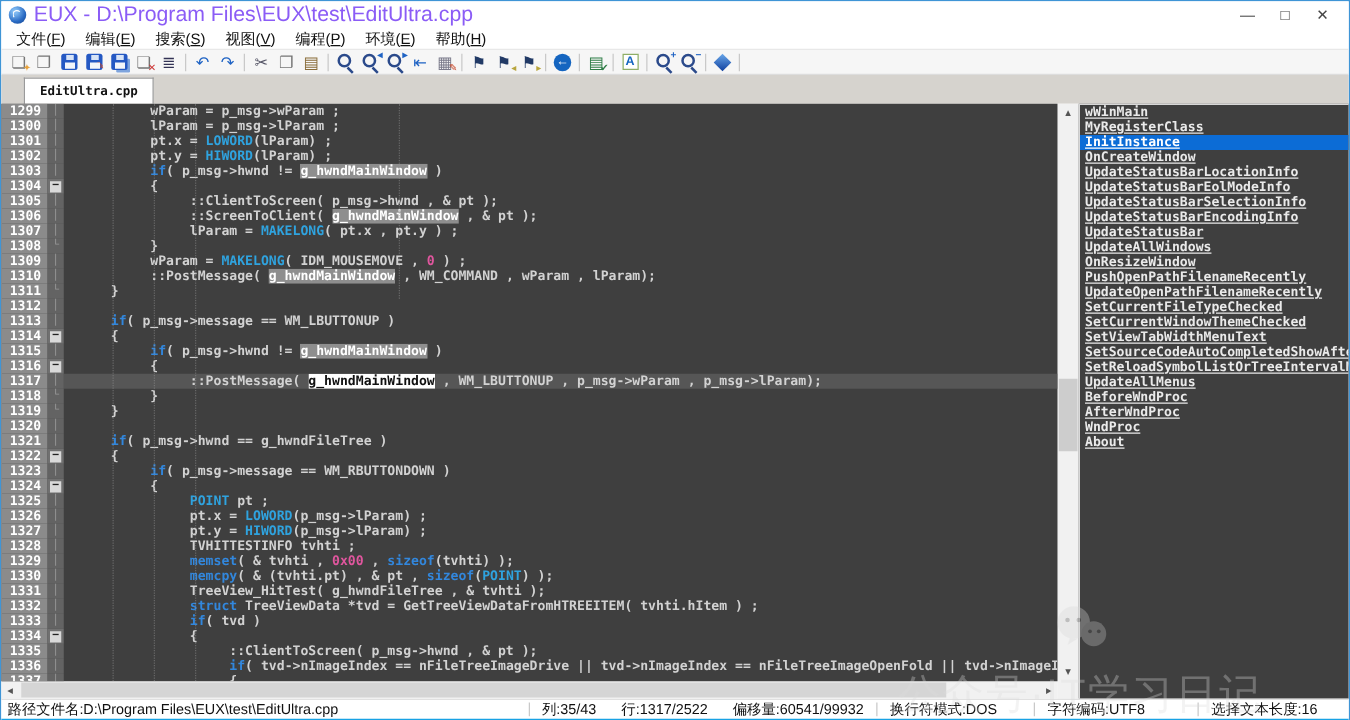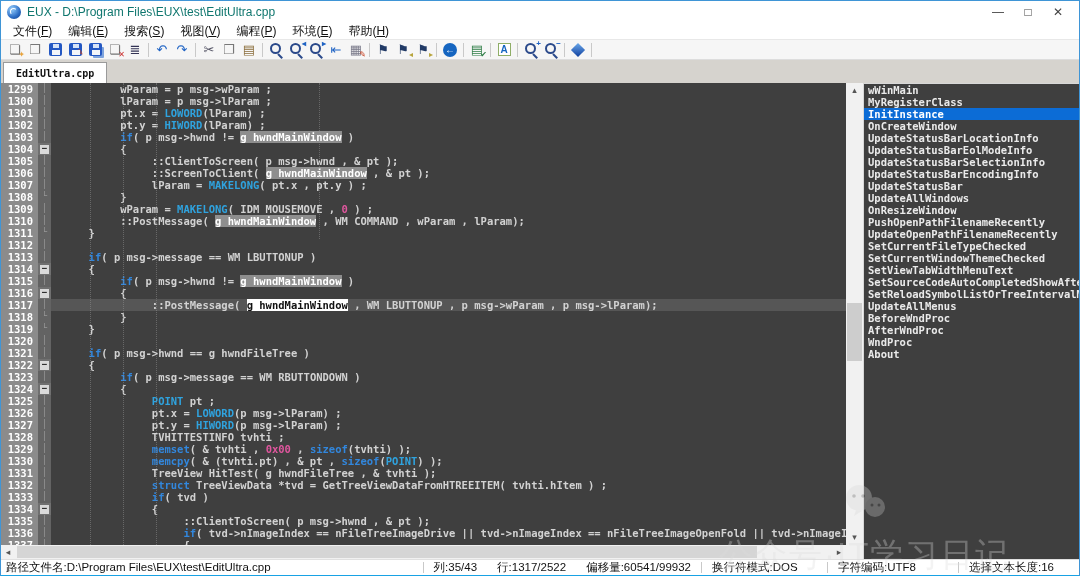--- a/index.html
+++ b/index.html
@@ -6,21 +6,21 @@
   *{box-sizing:border-box;}
   .window{
     width:1080px;height:576px;position:relative;overflow:hidden;
     border-left:1px solid #3f95d6;border-right:1px solid #3f95d6;border-top:1px solid #3f95d6;
     background:#fff;font-family:"Liberation Sans",sans-serif;display:flex;flex-direction:column;
   }
   
   .titlebar{height:22px;background:#fff;display:flex;align-items:center;padding:0 6px;flex:none;}
   .appicon{width:14px;height:14px;border-radius:50%;background:radial-gradient(circle at 35% 30%,#7db8f0 15%,#2a6bc4 60%,#123f86);margin-right:6px;position:relative;flex:none;}
   .appicon::after{content:"";position:absolute;left:3px;top:3px;width:5px;height:5px;border-radius:50%;border:1.5px solid #fff;border-color:#fff transparent transparent #fff;}
-  .wtitle{font-size:12px;color:#0f766e;flex:1;white-space:nowrap;overflow:hidden;}
+  .wtitle{font-size:17px;color:#8b5cf6;flex:1;white-space:nowrap;overflow:hidden;}
   .wbtn{width:30px;text-align:center;color:#444;font-size:12px;line-height:22px;cursor:default;}
   
   .menubar{height:17px;background:#fff;display:flex;align-items:center;padding-left:4px;border-bottom:1px solid #e8e8e8;flex:none;}
   .mi{font-size:12px;color:#111;padding:0 8px;white-space:nowrap;}
   .mi u{text-decoration:underline;}
   
   .toolbar{height:20px;background:#f6f6f6;display:flex;align-items:center;padding-left:4px;border-bottom:1px solid #ddd;flex:none;}
   .tbtn{width:20px;height:18px;display:flex;align-items:center;justify-content:center;flex:none;}
   .tbi{position:relative;font-size:13px;line-height:16px;display:inline-flex;align-items:center;justify-content:center;width:16px;height:16px;}
   .tbi .sub{position:absolute;right:-2px;bottom:-1px;font-size:8px;line-height:8px;}
@@ -31,21 +31,21 @@
   .floppy2{box-shadow:3px 3px 0 -1px #7ea4dd;}
   .lens::before{content:"";position:absolute;left:2px;top:1px;width:7px;height:7px;border:2px solid #2b4a8b;border-radius:50%;}
   .lens::after{content:"";position:absolute;left:10px;top:11px;width:6px;height:2px;background:#2b4a8b;transform:rotate(45deg);transform-origin:left center;}
   .lens .sub{right:-2px;top:-2px;bottom:auto;font-weight:bold;}
   .backcircle{width:14px;height:14px;border-radius:50%;background:#1565c0;}
   .backcircle::after{content:"←";color:#fff;font-size:10px;line-height:14px;}
   .diamond{width:10px;height:10px;background:linear-gradient(135deg,#6aa8ea,#0f3f9e);transform:rotate(45deg);}
   .aicon{width:13px;height:13px;background:#fff;border:1px solid #8fae67;}
   .aicon::after{content:"A";color:#1565c0;font-weight:bold;font-size:10px;}
   
-  .tabbar{height:23px;background:#d6d3ce;display:flex;align-items:flex-end;padding-left:2px;flex:none;}
+  .tabbar{height:23px;background:#d6d3ce;display:flex;align-items:flex-end;padding-left:18px;flex:none;}
   .tab{background:#fff;border:1px solid #9a9a9a;border-bottom:none;height:21px;padding:0 12px;display:flex;align-items:center;font:bold 10px "DejaVu Sans Mono",monospace;color:#111;}
   
   .main{display:flex;flex:none;height:476px;}
   .edcol{width:845px;display:flex;flex-direction:column;flex:none;}
   .editor{height:462px;background:#3f3f3f;position:relative;overflow:hidden;flex:none;}
   .row{display:flex;height:12px;line-height:12px;white-space:pre;font:bold 10.5px "DejaVu Sans Mono",monospace;}
   .ln{width:37px;flex:none;background:#8b8b8b;color:#fff;text-align:right;padding-right:5px;}
   .fold{width:13px;flex:none;background:#707070;color:#aaa;text-align:center;font-size:9px;overflow:hidden;}
   .fold.f-start{color:#222;background:#707070;}
   .fold.f-start::before{content:"";}
@@ -74,21 +74,21 @@
   .varrow{height:15px;text-align:center;line-height:15px;flex:none;}
   .vtrack{flex:1;position:relative;}
   .vthumb{position:absolute;left:1px;right:1px;top:205px;height:58px;background:#cdcdcd;}
   .vcorner{height:14px;flex:none;background:#f1f1f1;}
   .hscroll{height:14px;background:#f1f1f1;display:flex;align-items:center;font-size:9px;color:#555;flex:none;}
   .harrow{width:14px;text-align:center;flex:none;}
   .htrack{flex:1;position:relative;height:100%;}
   .hthumb{position:absolute;top:1px;bottom:1px;left:2px;width:740px;background:#d5d5d5;}
   
   .panel{width:216px;flex:none;background:#3f3f3f;border-left:1px solid #d8d8d8;border-top:1px solid #d8d8d8;overflow:hidden;}
-  .fn{height:12px;line-height:12px;font:bold 10.5px "DejaVu Sans Mono",monospace;color:#eaeaea;padding-left:4px;white-space:nowrap;overflow:hidden;}
+  .fn{height:12px;line-height:12px;font:bold 10.5px "DejaVu Sans Mono",monospace;color:#eaeaea;padding-left:4px;white-space:nowrap;overflow:hidden;text-decoration:underline;}
   .fn.sel{background:#0c6cd6;color:#fff;}
   
   .statusbar{height:16px;background:#fff;display:flex;align-items:center;font-size:11.5px;color:#111;flex:none;border-top:1px solid #e0e0e0;white-space:nowrap;}
   .scell{padding:0 10px;overflow:hidden;}
   .spath{flex:1;padding-left:5px;}
   .ssep{width:1px;align-self:stretch;background:#c9c9c9;margin:2px 0;flex:none;}
   .accent{height:3px;background:#18a2e4;flex:none;}
   
   .watermark{position:absolute;left:718px;top:482px;display:flex;align-items:center;gap:10px;opacity:.32;pointer-events:none;z-index:9;flex-direction:column;}
   .wmtext{font-size:33px;color:#dcdcdc;letter-spacing:2px;font-family:"Liberation Sans",sans-serif;}

